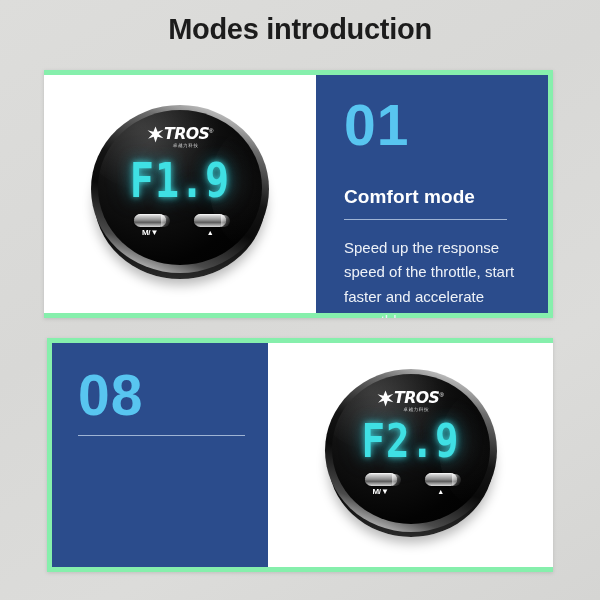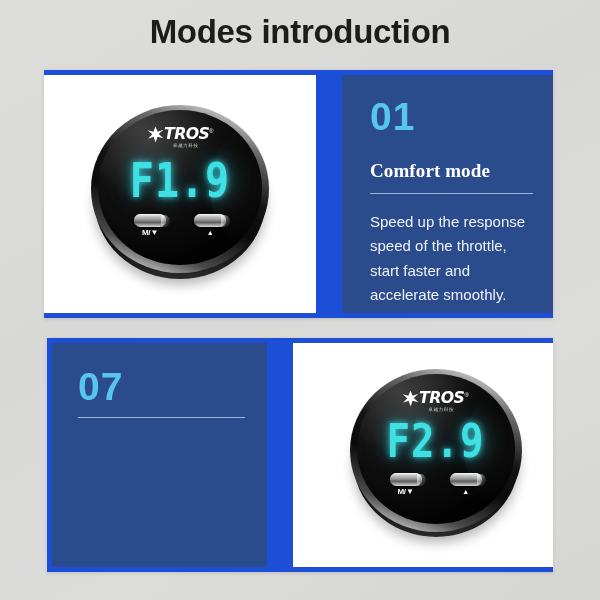--- a/index.html
+++ b/index.html
@@ -16,34 +16,33 @@
     position: relative;
   }
 
   
   .page-title {
     position: absolute;
     top: 13px;
     left: 0;
     width: 100%;
     text-align: center;
-    font-size: 33px;
+    font-size: 29px;
     font-weight: bold;
     color: #1c1c1c;
     letter-spacing: -0.3px;
   }
 
   
   .card {
     position: absolute;
-    background: #1d4ed8;
+    background: #86efac;
     display: flex;
     box-shadow: 0 1px 4px rgba(0,0,0,0.13);
     overflow: hidden;
-    gap: 26px;
   }
   .card-1 { left: 44px;  top: 70px;  width: 509px; height: 248px; }
   .card-2 { left: 47px;  top: 338px; width: 506px; height: 234px; }
 
   
   .card-2 { padding: 5px 0 5px 5px; }
   .card-1 { padding: 5px 5px 5px 0; }
 
   
   .device-pane {
@@ -60,33 +59,32 @@
   
   .info-pane {
     flex: 1 1 auto;
     background: #2b4c8c;
     position: relative;
     padding: 22px 26px 0 28px;
   }
   .card-2 .info-pane { padding: 24px 22px 0 26px; }
 
   .info-number {
-    font-size: 39px;
+    font-size: 57px;
     font-weight: bold;
     color: #58c5f0;
     line-height: 1;
     letter-spacing: 1px;
   }
   .info-mode {
-    margin-top: 24px;
+    margin-top: 32px;
     font-size: 19px;
     font-weight: bold;
     color: #ffffff;
     letter-spacing: 0.1px;
-    font-family: Liberation Serif, serif;
   }
   .info-divider {
     margin-top: 11px;
     width: 163px;
     height: 1px;
     background: #9fb4d4;
   }
   .card-2 .info-divider { width: 167px; }
 
   .info-desc {
@@ -326,21 +324,21 @@
     <div class="info-mode">Comfort mode</div>
     <div class="info-divider"></div>
     <div class="info-desc">Speed up the response speed of the throttle, start faster and accelerate smoothly.</div>
   </div>
 
 </div>
 
 <div class="card card-2">
 
   <div class="info-pane">
-    <div class="info-number">07</div>
+    <div class="info-number">08</div>
     <div class="info-divider"></div>
   </div>
 
   <div class="device-pane">
     <div class="device-wrap">
       <div class="device-edge"></div>
       <div class="device-ring"></div>
       <div class="device-face">
 
         <div class="brand">

